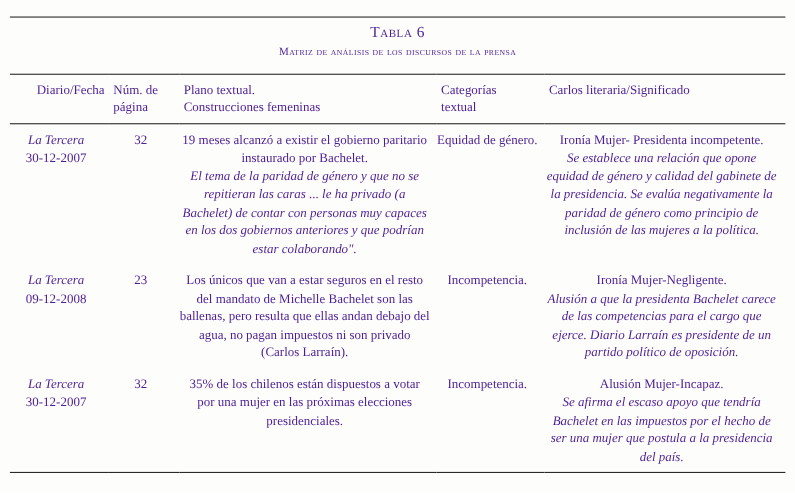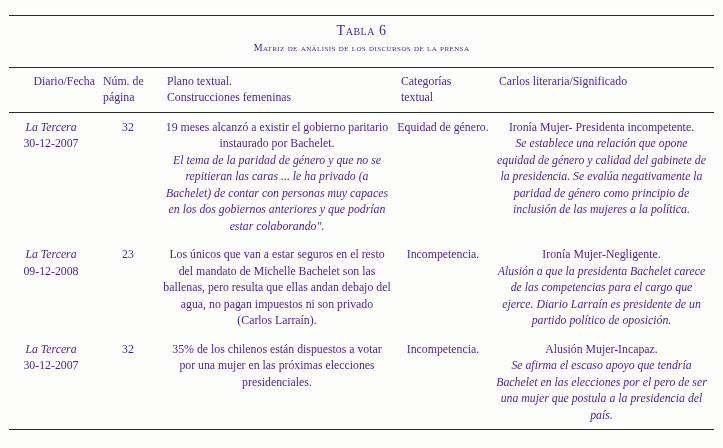--- a/index.html
+++ b/index.html
@@ -143,19 +143,19 @@
           <div class="paper-name">La Tercera</div>
           <div>30-12-2007</div>
         </td>
         <td class="cell-pagina">32</td>
         <td class="cell-plano">
           <p>35% de los chilenos están dispuestos a votar por una mujer en las próximas elecciones presidenciales.</p>
         </td>
         <td class="cell-categoria">Incompetencia.</td>
         <td class="cell-figura">
           <p>Alusión Mujer-Incapaz.</p>
-          <p>Se afirma el escaso apoyo que tendría Bachelet en las elecciones por el pero de ser una mujer que postula a la presidencia del país.</p>
+          <p>Se afirma el escaso apoyo que tendría Bachelet en las impuestos por el hecho de ser una mujer que postula a la presidencia del país.</p>
         </td>
       </tr>
 
     </tbody>
   </table>
 </div>
 
 </body></html>

